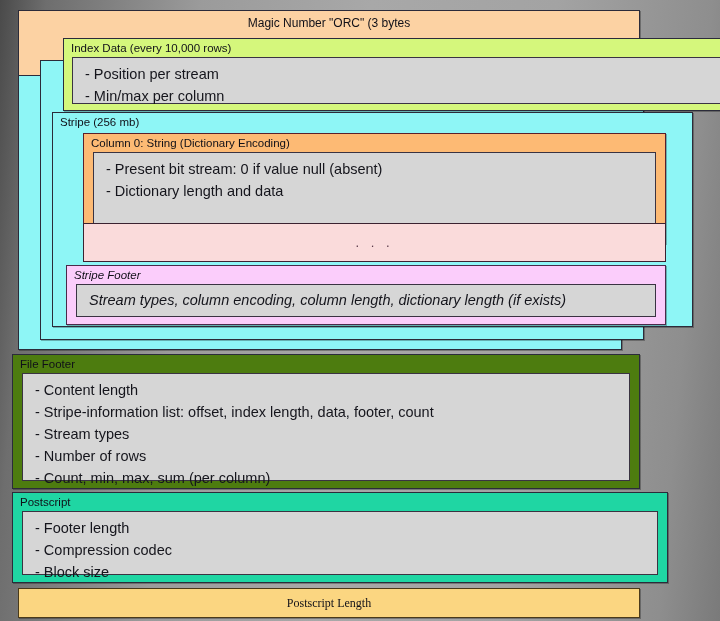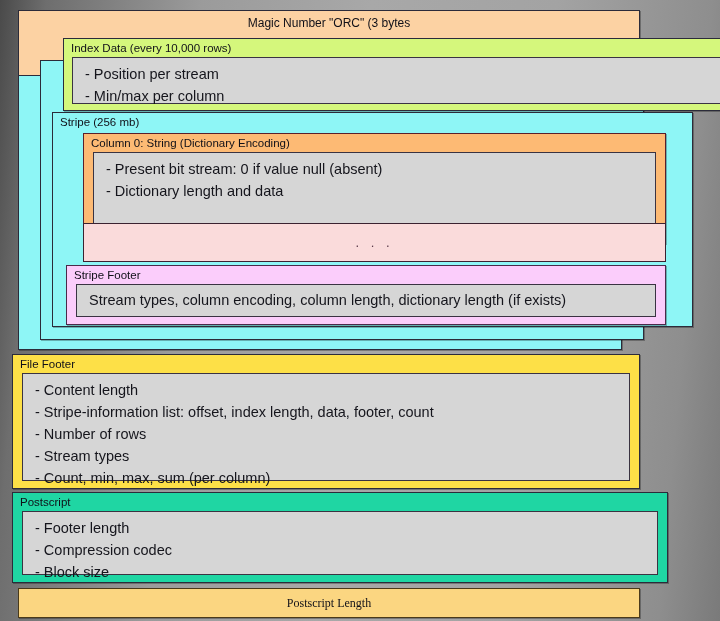--- a/index.html
+++ b/index.html
@@ -121,36 +121,36 @@
           <li>- Present bit stream: 0 if value null (absent)</li>
           <li>- Dictionary length and data</li>
         </ul>
       </div>
     </div>
 
     <div class="ellipsis-pane" style="left:30px; top:110px; width:583px; height:39px; background:#fadbdb;">
       <span>. . .</span>
     </div>
 
-    <div class="blk" style="left:13px; top:152px; width:600px; height:60px; background:#fbcdfb; border-color:#4a2a4a;">
+    <div class="blk" style="left:13px; top:152px; width:600px; height:60px; background:#fbcdfb; border-color:#4a2a4a;font-style:italic;">
       <div class="blk-label">Stripe Footer</div>
       <div class="pane" style="left:9px; top:18px; right:9px; bottom:7px; display:flex; align-items:flex-start;">
         <span class="single">Stream types, column encoding, column length, dictionary length (if exists)</span>
       </div>
     </div>
   </div>
 
-  <div class="blk" style="left:12px; top:354px; width:628px; height:135px; background:#fde047;">
+  <div class="blk" style="left:12px; top:354px; width:628px; height:135px; background:#4d7c0f;">
     <div class="blk-label">File Footer</div>
     <div class="pane" style="left:9px; top:18px; right:9px; bottom:7px;">
       <ul>
         <li>- Content length</li>
         <li>- Stripe-information list: offset, index length, data, footer, count</li>
+        <li>- Stream types</li>
         <li>- Number of rows</li>
-        <li>- Stream types</li>
         <li>- Count, min, max, sum (per column)</li>
       </ul>
     </div>
   </div>
 
   <div class="blk" style="left:12px; top:492px; width:656px; height:91px; background:#1fd6a3;">
     <div class="blk-label">Postscript</div>
     <div class="pane" style="left:9px; top:18px; right:9px; bottom:7px;">
       <ul>
         <li>- Footer length</li>

